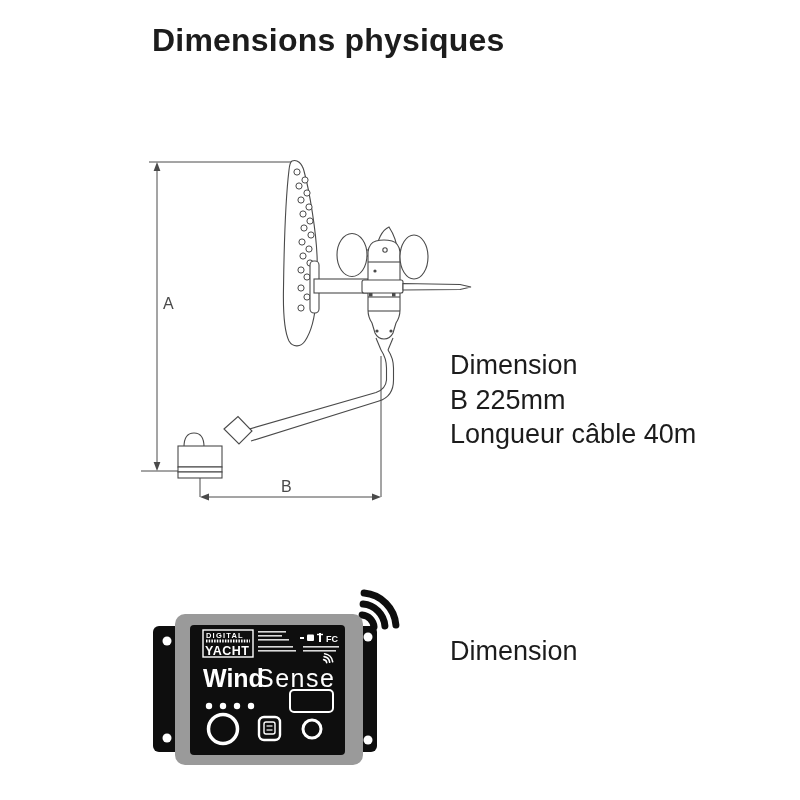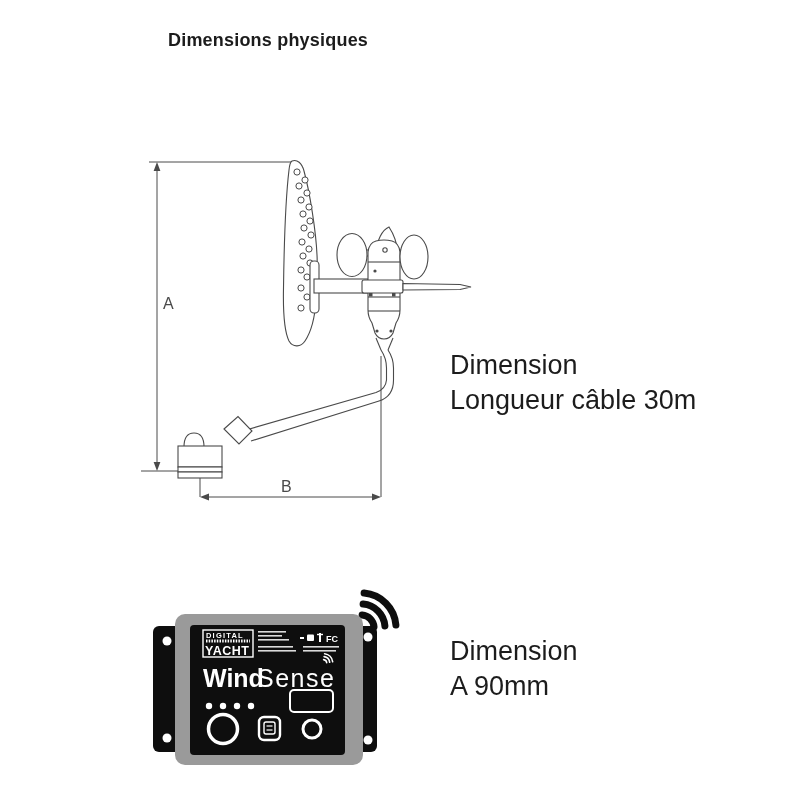--- a/index.html
+++ b/index.html
@@ -12,22 +12,22 @@
   *{margin:0;padding:0;box-sizing:border-box;}
   html,body{width:800px;height:800px;}
   body{
     position:relative;
     background:#ffffff;
     font-family:"Liberation Sans", sans-serif;
     color:var(--ink);
     overflow:hidden;
   }
   .page-title{
-    position:absolute;left:168px;top:26px;
-    font-size:18px;font-weight:bold;line-height:28px;
+    position:absolute;left:152px;top:26px;
+    font-size:32px;font-weight:bold;line-height:28px;
     letter-spacing:.2px;
   }
   .diagram-svg{position:absolute;left:120px;top:135px;}
   .device-svg{position:absolute;left:140px;top:550px;}
   .spec-block{
     position:absolute;left:437px;width:290px;
     font-size:27px;line-height:34.5px;color:var(--ink);margin-left:13px;
   }
   .spec-block.upper{top:348px;}
   .spec-block.lower{top:634px;}
@@ -124,21 +124,22 @@
     <polygon class="draw-f" points="224,429 238,416.5 252,431 239,444"></polygon>
     <path class="draw-f" d="M184,447 Q184,433 194,433 Q204,433 204,447 Z"></path>
     <rect class="draw-f" x="178" y="446" width="44" height="21"></rect>
     <rect class="draw-f" x="178" y="467" width="44" height="5"></rect>
     <rect class="draw-f" x="178" y="472" width="44" height="6"></rect>
   </g>
 </svg>
 
 <div class="spec-block upper">
   <div class="spec-line">Dimension</div>
-  <div class="spec-line">Longueur câble 30m</div>
+  <div class="spec-line">B 225mm</div>
+  <div class="spec-line">Longueur câble 40m</div>
 </div>
 
 <svg class="device-svg" width="320" height="230" viewBox="140 550 320 230" aria-hidden="true">
 
   <g stroke="var(--device-face)" stroke-width="7" fill="none" stroke-linecap="round">
     <path d="M362.1,615.1 A13,13 0 0 1 374,626.9"></path>
     <path d="M363.1,604.1 A24,24 0 0 1 384.9,625.9"></path>
     <path d="M364.1,593.1 A35,35 0 0 1 395.9,625"></path>
   </g>
 
@@ -202,14 +203,13 @@
       <rect x="264" y="722" width="11" height="12" rx="2" fill="none" stroke="#ffffff" stroke-width="1.4"></rect>
       <line x1="266.5" y1="726" x2="272.5" y2="726" stroke="#ffffff" stroke-width="1.2"></line>
       <line x1="266.5" y1="730" x2="272.5" y2="730" stroke="#ffffff" stroke-width="1.2"></line>
     </g>
     <circle cx="312" cy="729" r="9" fill="none" stroke="#ffffff" stroke-width="3"></circle>
   </g>
 </svg>
 
 <div class="spec-block lower">
   <div class="spec-line">Dimension</div>
-  <div class="spec-line">A 90mm</div>
 </div>
 
 </body></html>

